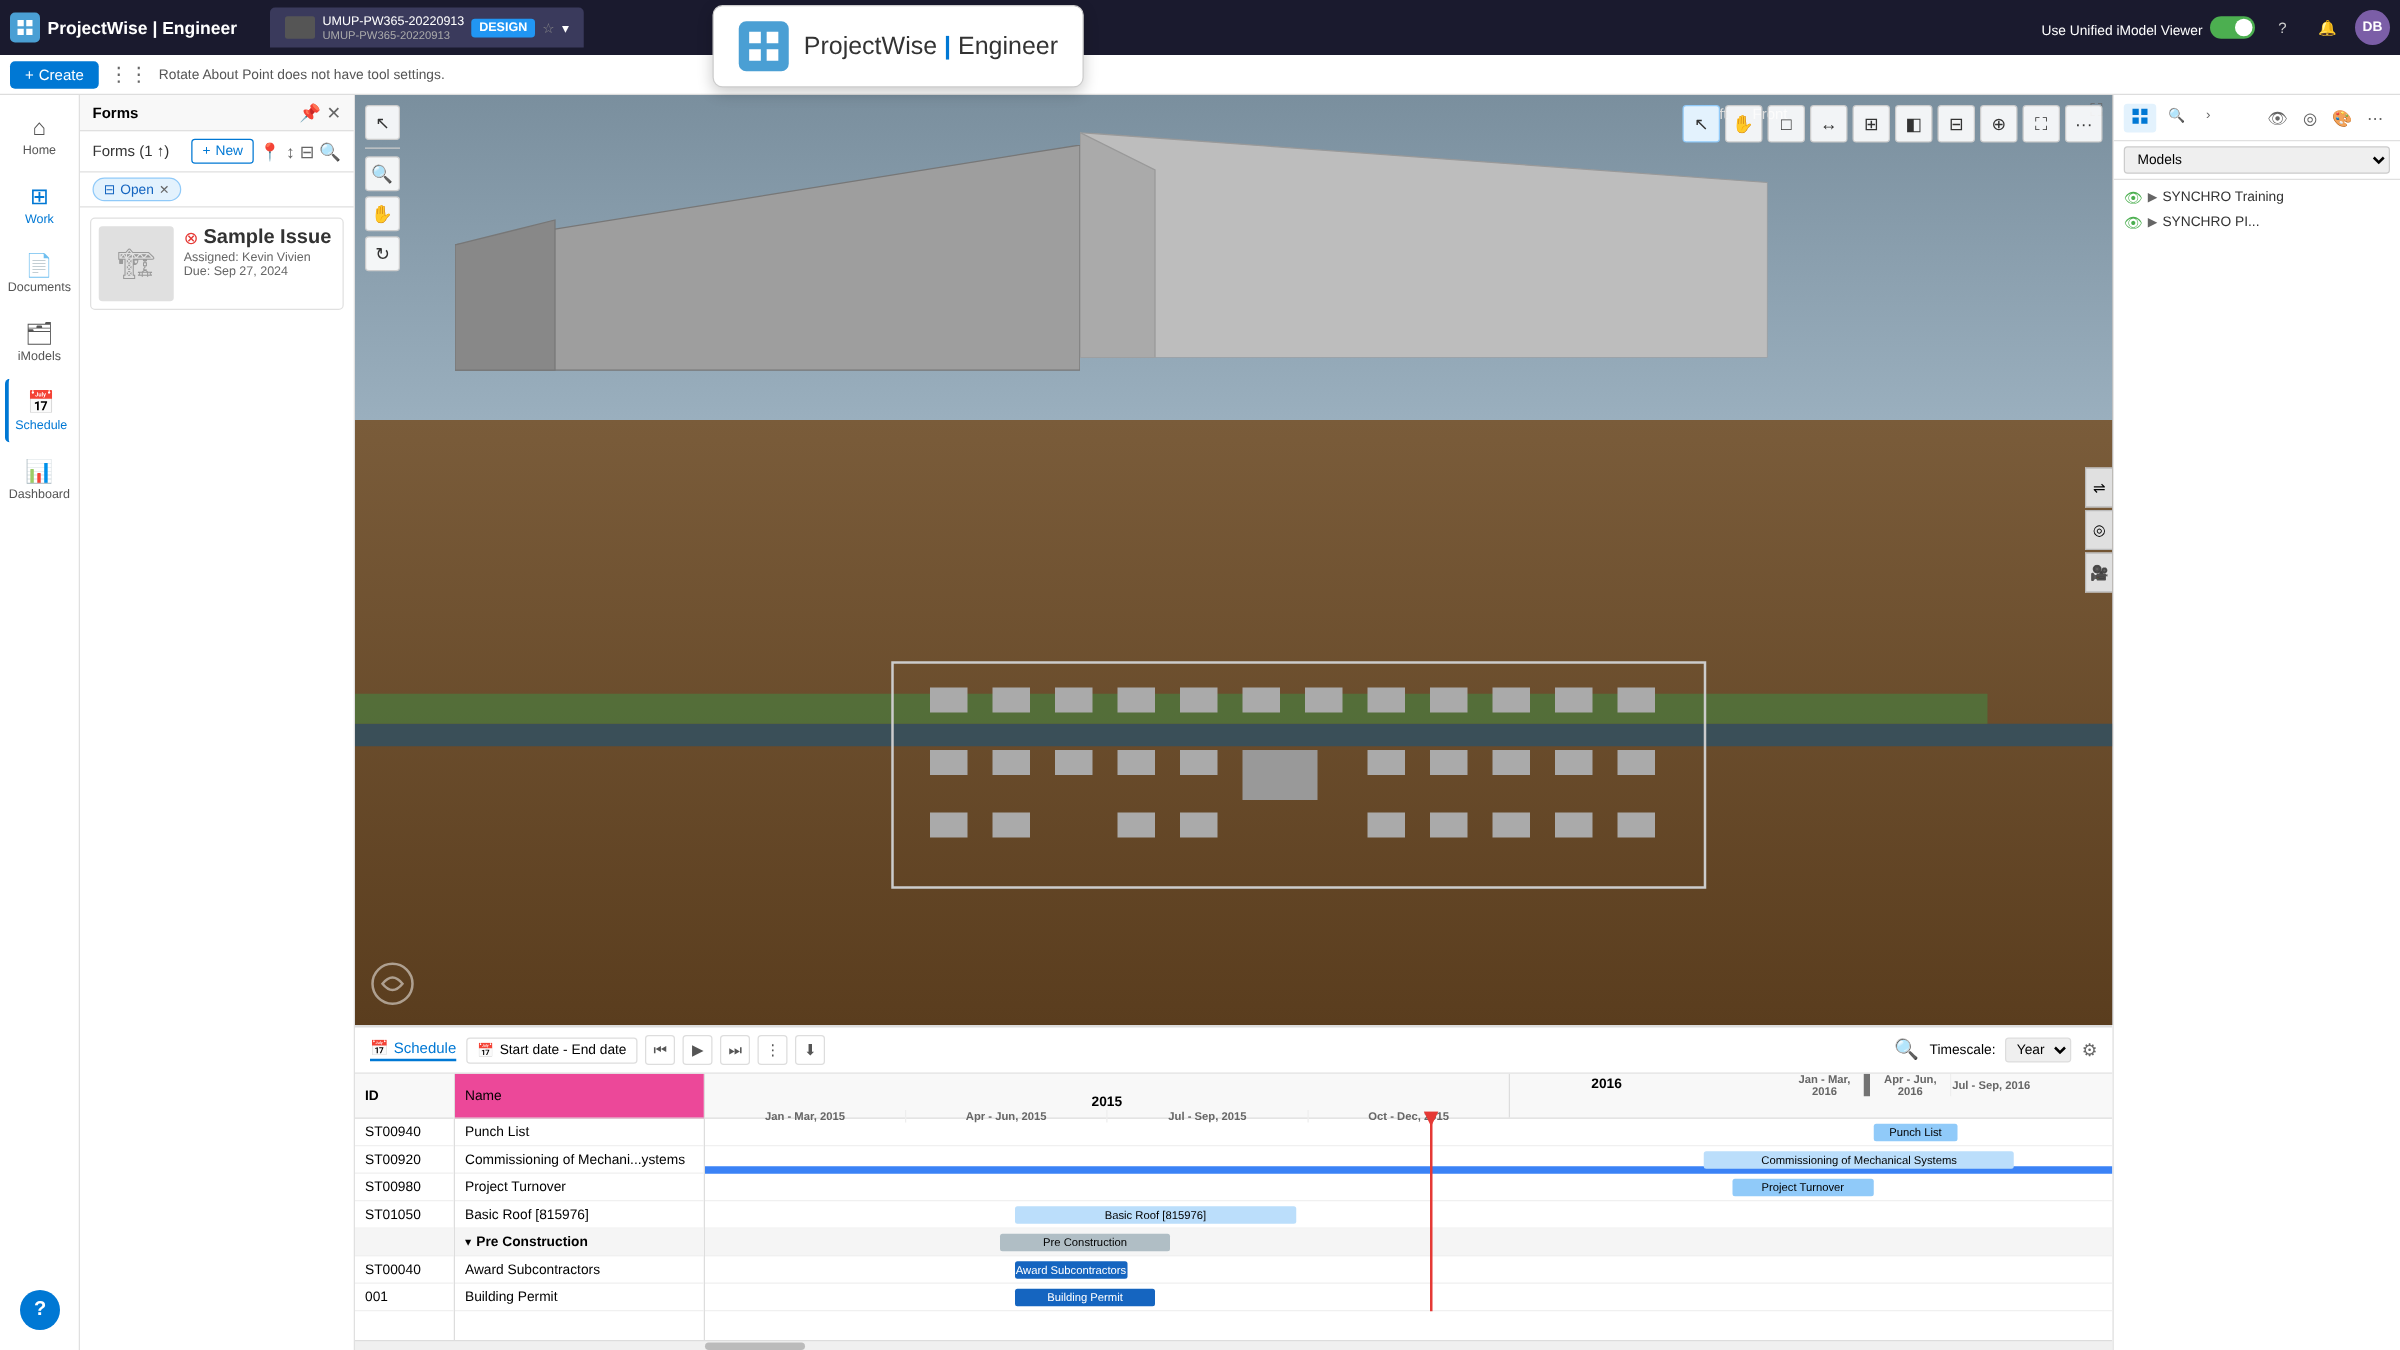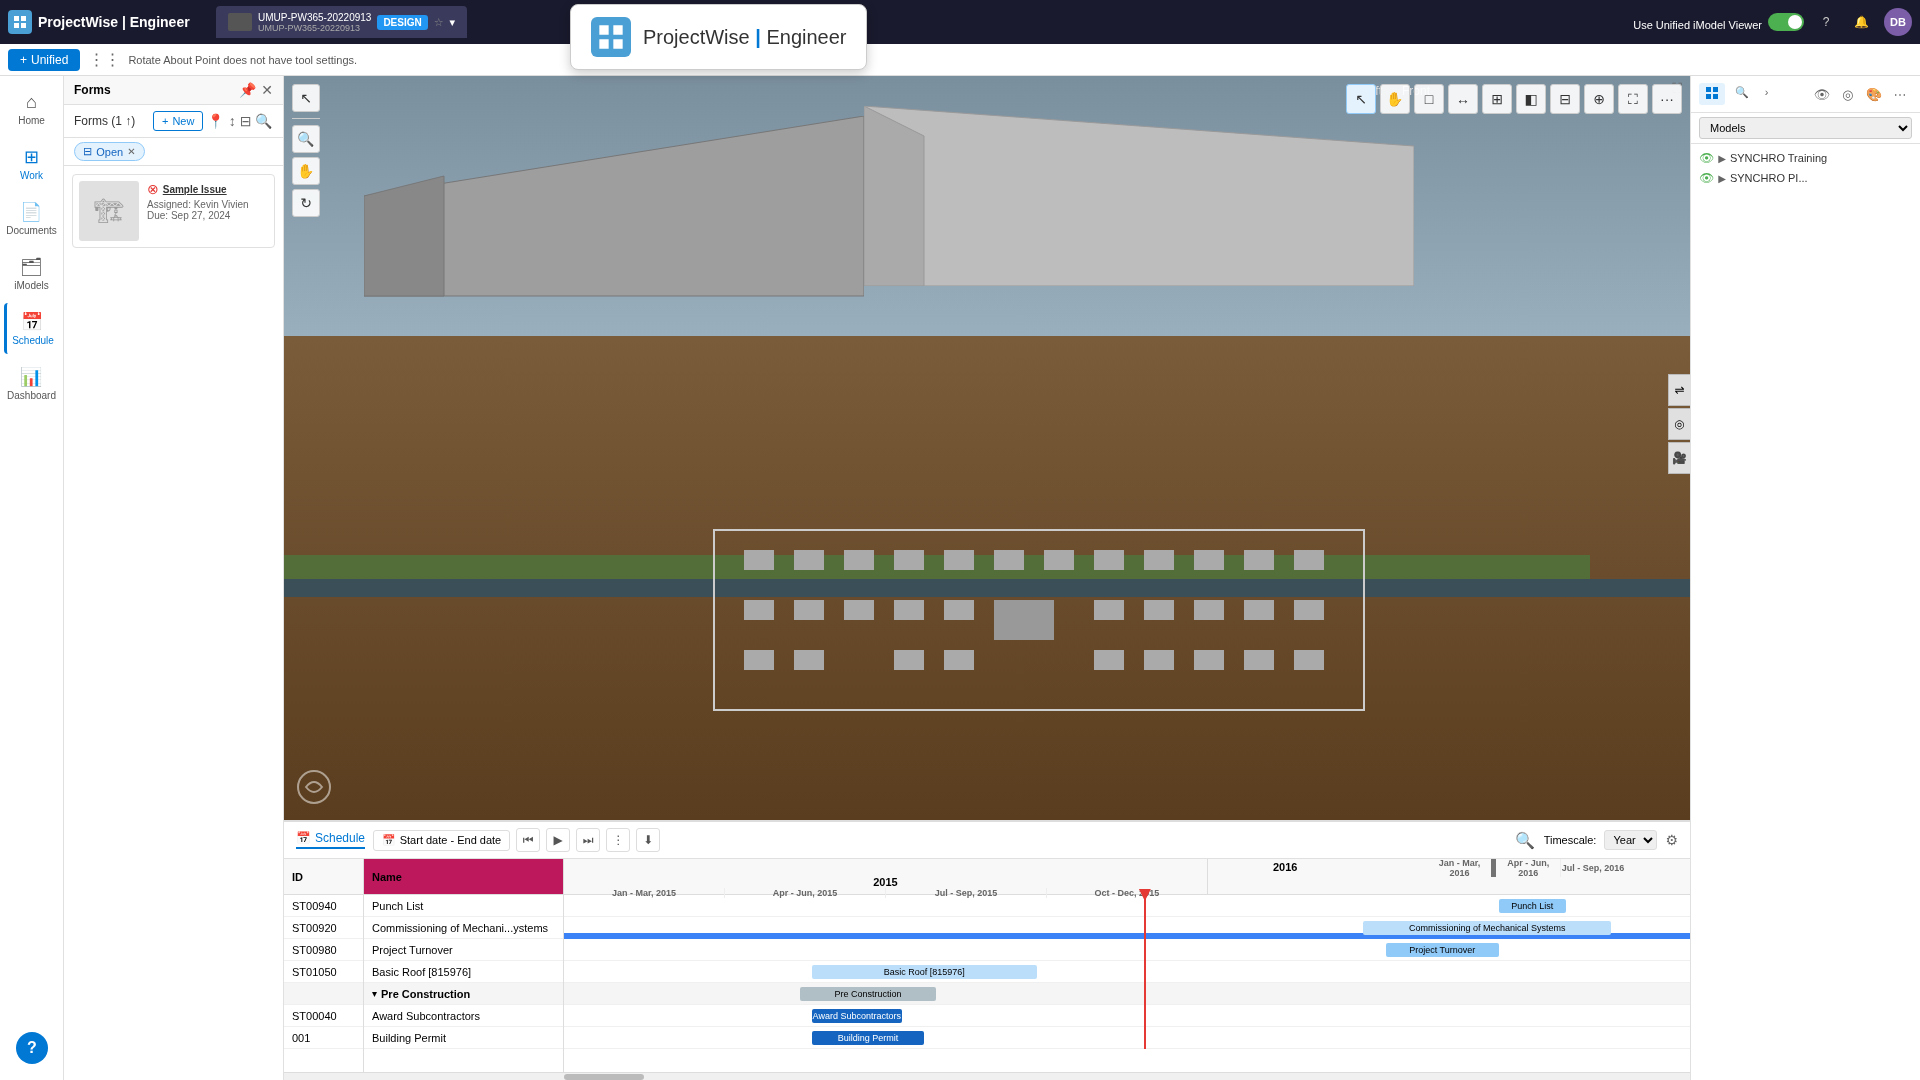--- a/index.html
+++ b/index.html
@@ -60,21 +60,21 @@
     .panel-actions { display: flex; align-items: center; gap: 4px; }
     .new-btn { display: flex; align-items: center; gap: 4px; border: 1px solid #0078d4; color: #0078d4; background: #fff; border-radius: 3px; padding: 3px 8px; font-size: 11px; cursor: pointer; }
     .panel-icon-btn { color: #666; font-size: 14px; cursor: pointer; }
     .filter-bar { display: flex; align-items: center; gap: 6px; padding: 4px 10px; border-bottom: 1px solid #e0e0e0; }
     .filter-chip { display: flex; align-items: center; gap: 4px; background: #e3f2fd; border: 1px solid #90caf9; border-radius: 12px; padding: 2px 8px; font-size: 11px; color: #1565c0; }
     .filter-chip-x { cursor: pointer; color: #666; font-size: 10px; }
     .panel-content { flex: 1; padding: 8px; overflow-y: auto; }
     .form-card { display: flex; gap: 8px; padding: 6px; border: 1px solid #e0e0e0; border-radius: 4px; cursor: pointer; }
     .form-thumbnail { width: 60px; height: 60px; background: #e0e0e0; border-radius: 3px; flex-shrink: 0; display: flex; align-items: center; justify-content: center; font-size: 20px; color: #999; }
     .form-info { flex: 1; }
-    .form-title { font-size: 10px; font-weight: 600; color: #333; text-decoration: underline; }
+    .form-title { font-size: 16px; font-weight: 600; color: #333; }
     .form-assigned { font-size: 10px; color: #666; margin-top: 2px; }
     .form-due { font-size: 10px; color: #666; }
     .form-error-icon { color: #e53935; font-size: 14px; }
 
     
     .viewport-area { flex: 1; position: relative; background: #4a4a4a; overflow: hidden; }
     .viewport-toolbar { position: absolute; top: 8px; right: 8px; display: flex; gap: 4px; z-index: 10; }
     .vt-btn { width: 30px; height: 30px; background: rgba(255,255,255,0.9); border: 1px solid #ccc; border-radius: 3px; display: flex; align-items: center; justify-content: center; cursor: pointer; font-size: 14px; color: #333; }
     .vt-btn.active { background: #e3f2fd; border-color: #90caf9; }
     .viewport-left-tools { position: absolute; left: 8px; top: 8px; display: flex; flex-direction: column; gap: 4px; z-index: 10; }
@@ -156,21 +156,21 @@
     </div>
     <div class="top-icon-btn">?</div>
     <div class="top-icon-btn">🔔</div>
     <div class="avatar">DB</div>
   </div>
 </div>
 
 <div class="second-bar">
   <button class="create-btn">
     <span>+</span>
-    <span>Unified</span>
+    <span>Create</span>
   </button>
   <span class="dotted-grid-icon">⋮⋮</span>
   <span class="rotate-text">Rotate About Point does not have tool settings.</span>
 </div>
 
 <div class="main-layout">
 
   <div class="left-sidebar">
     <div class="sidebar-item">
       <span class="icon">⌂</span>
@@ -398,21 +398,21 @@
             <div style="height:22px; display:flex; align-items:center; padding:0 8px; font-size:11px; border-bottom:1px solid #f0f0f0; background:#f5f5f5;"></div>
             <div style="height:22px; display:flex; align-items:center; padding:0 8px; font-size:11px; border-bottom:1px solid #f0f0f0;">
                 <span>ST00040</span>
               </div>
             <div style="height:22px; display:flex; align-items:center; padding:0 8px; font-size:11px; border-bottom:1px solid #f0f0f0;">
                 <span>001</span>
               </div>
           </div>
 
           <div style="width:200px; border-right:1px solid #ddd;">
-            <div class="col-header" style="border-bottom:1px solid #ddd; height:36px; background:#be185d; padding:0 8px; display:flex; align-items:center; font-size:11px; font-weight:700;">
+            <div class="col-header" style="border-bottom:1px solid #ddd; height:36px; background:#ec4899; padding:0 8px; display:flex; align-items:center; font-size:11px; font-weight:400;">
               <span>Name</span>
             </div>
             <div style="height:22px; display:flex; align-items:center; padding:0 8px; font-size:11px; border-bottom:1px solid #f0f0f0;">
                 <span>Punch List</span>
               </div>
             <div style="height:22px; display:flex; align-items:center; padding:0 8px; font-size:11px; border-bottom:1px solid #f0f0f0;">
                 <span>Commissioning of Mechani...ystems</span>
               </div>
             <div style="height:22px; display:flex; align-items:center; padding:0 8px; font-size:11px; border-bottom:1px solid #f0f0f0;">
                 <span>Project Turnover</span>

